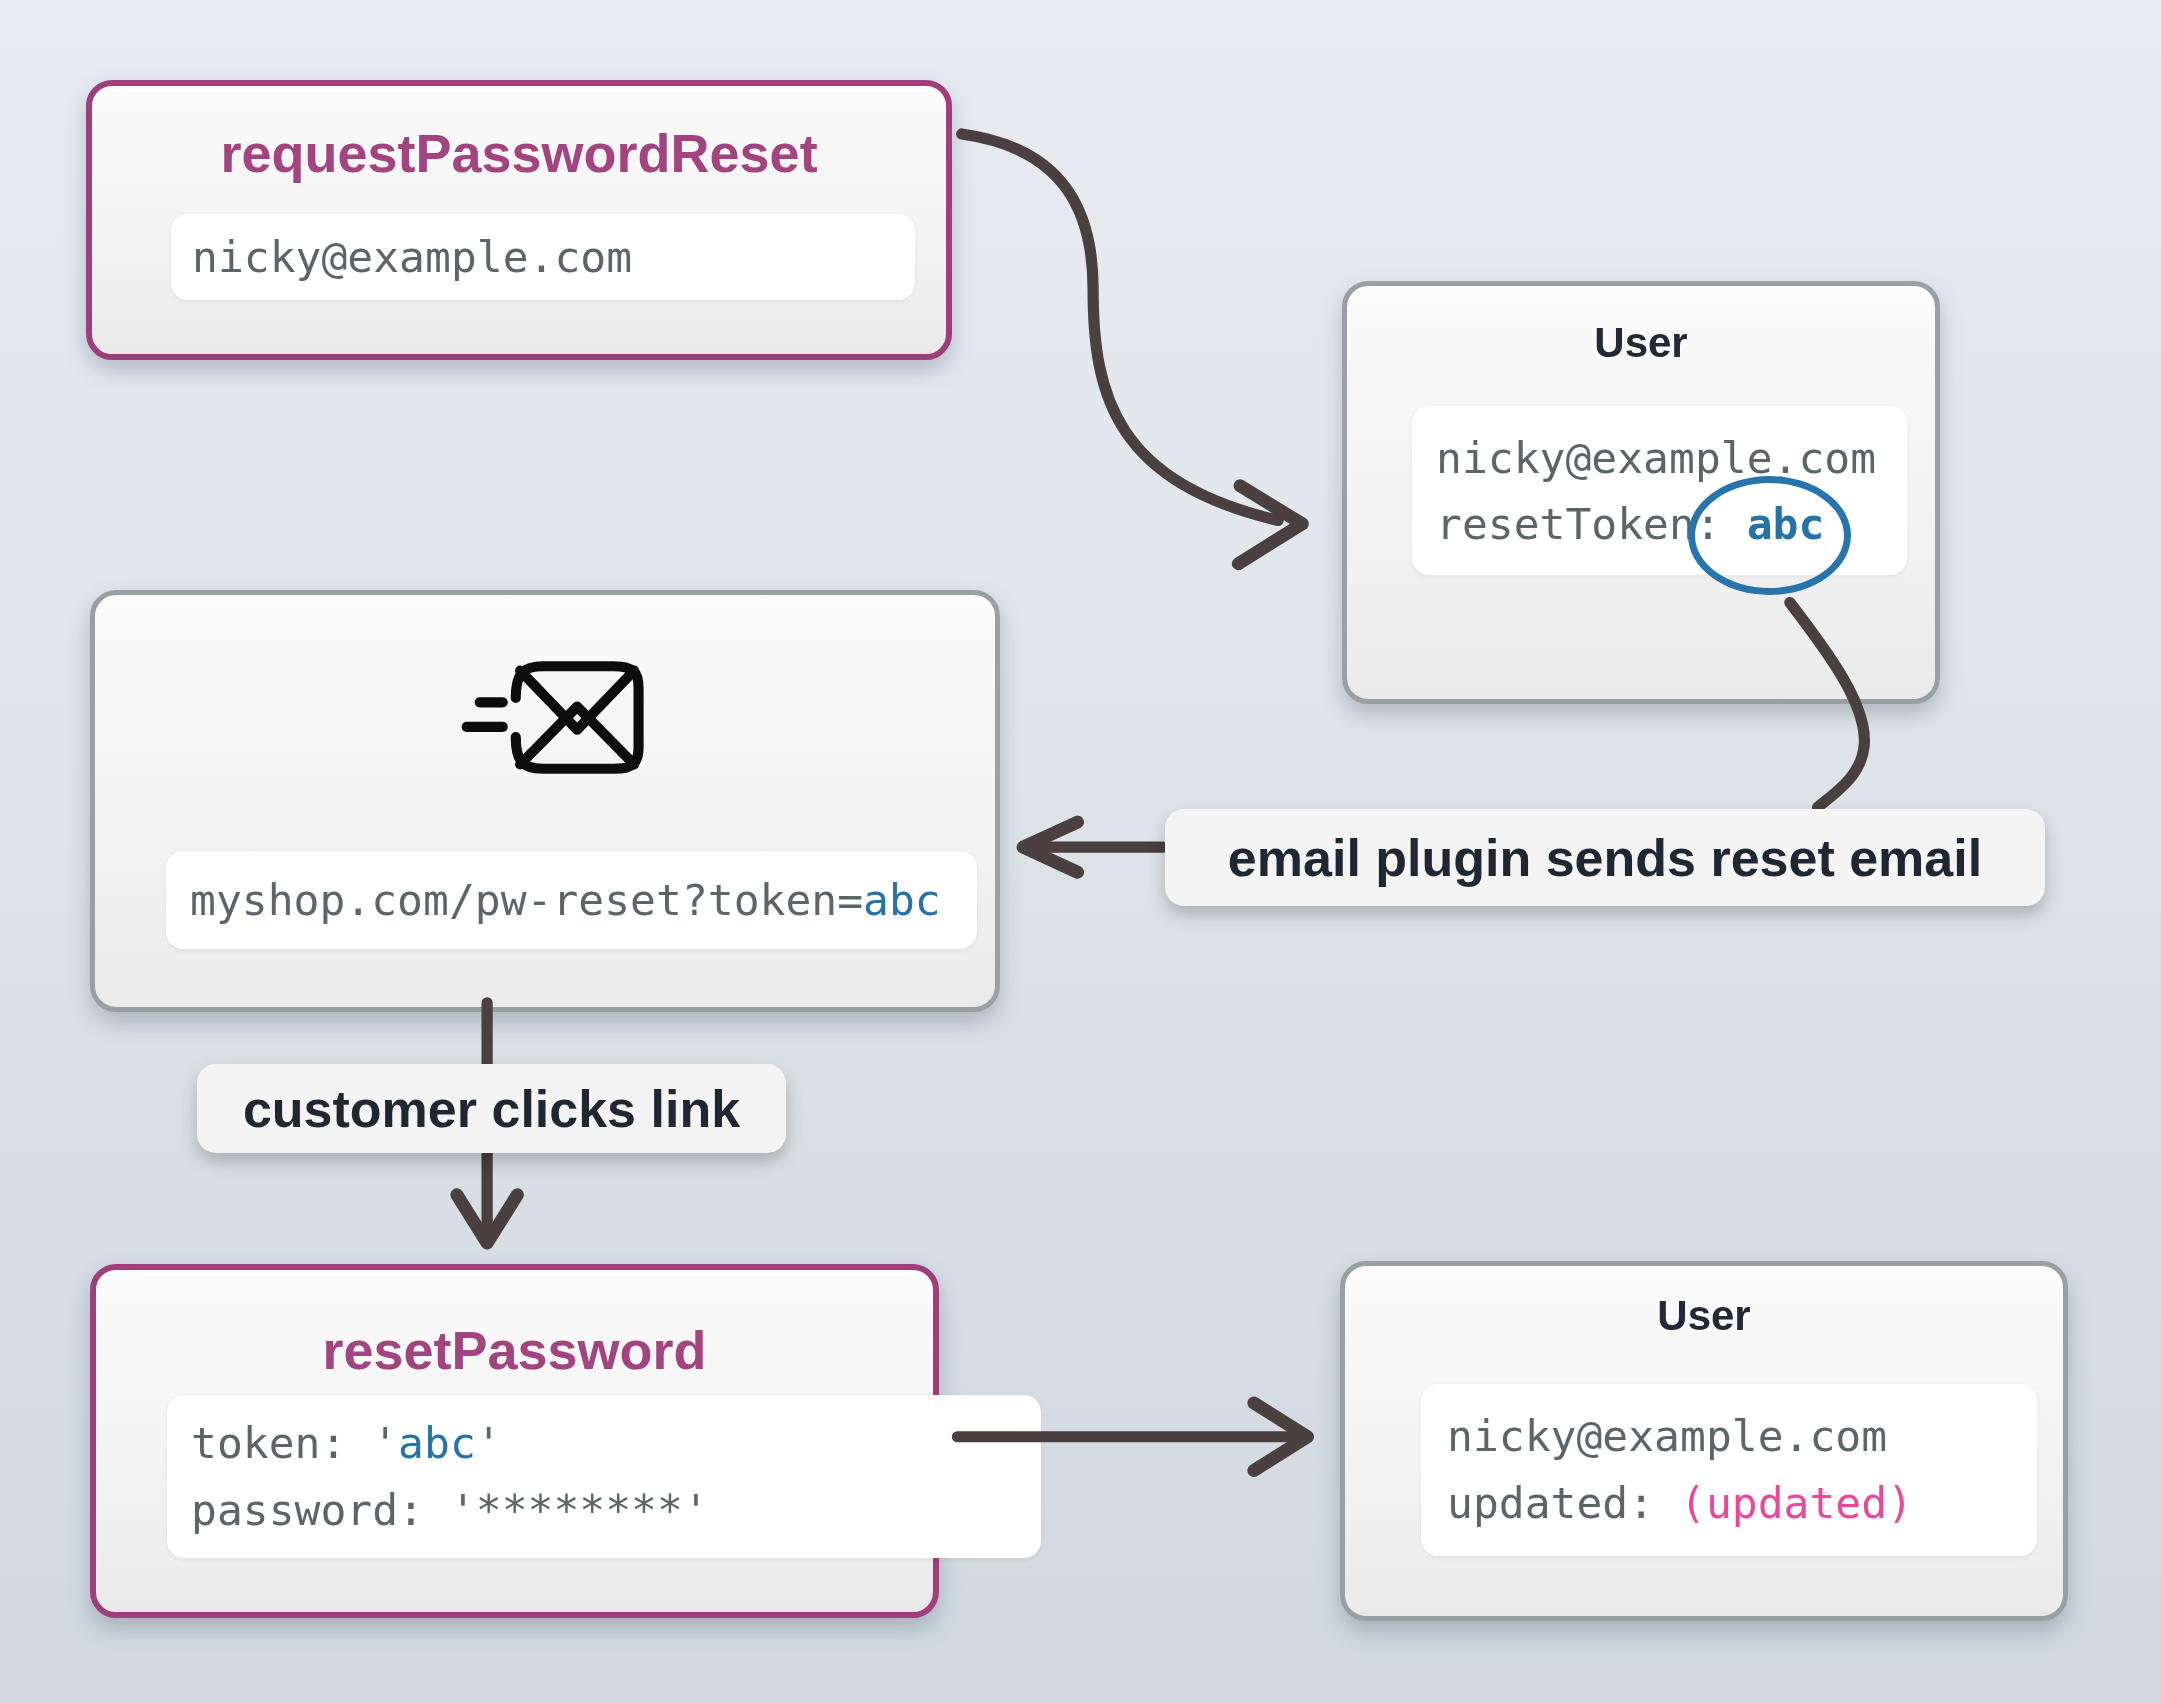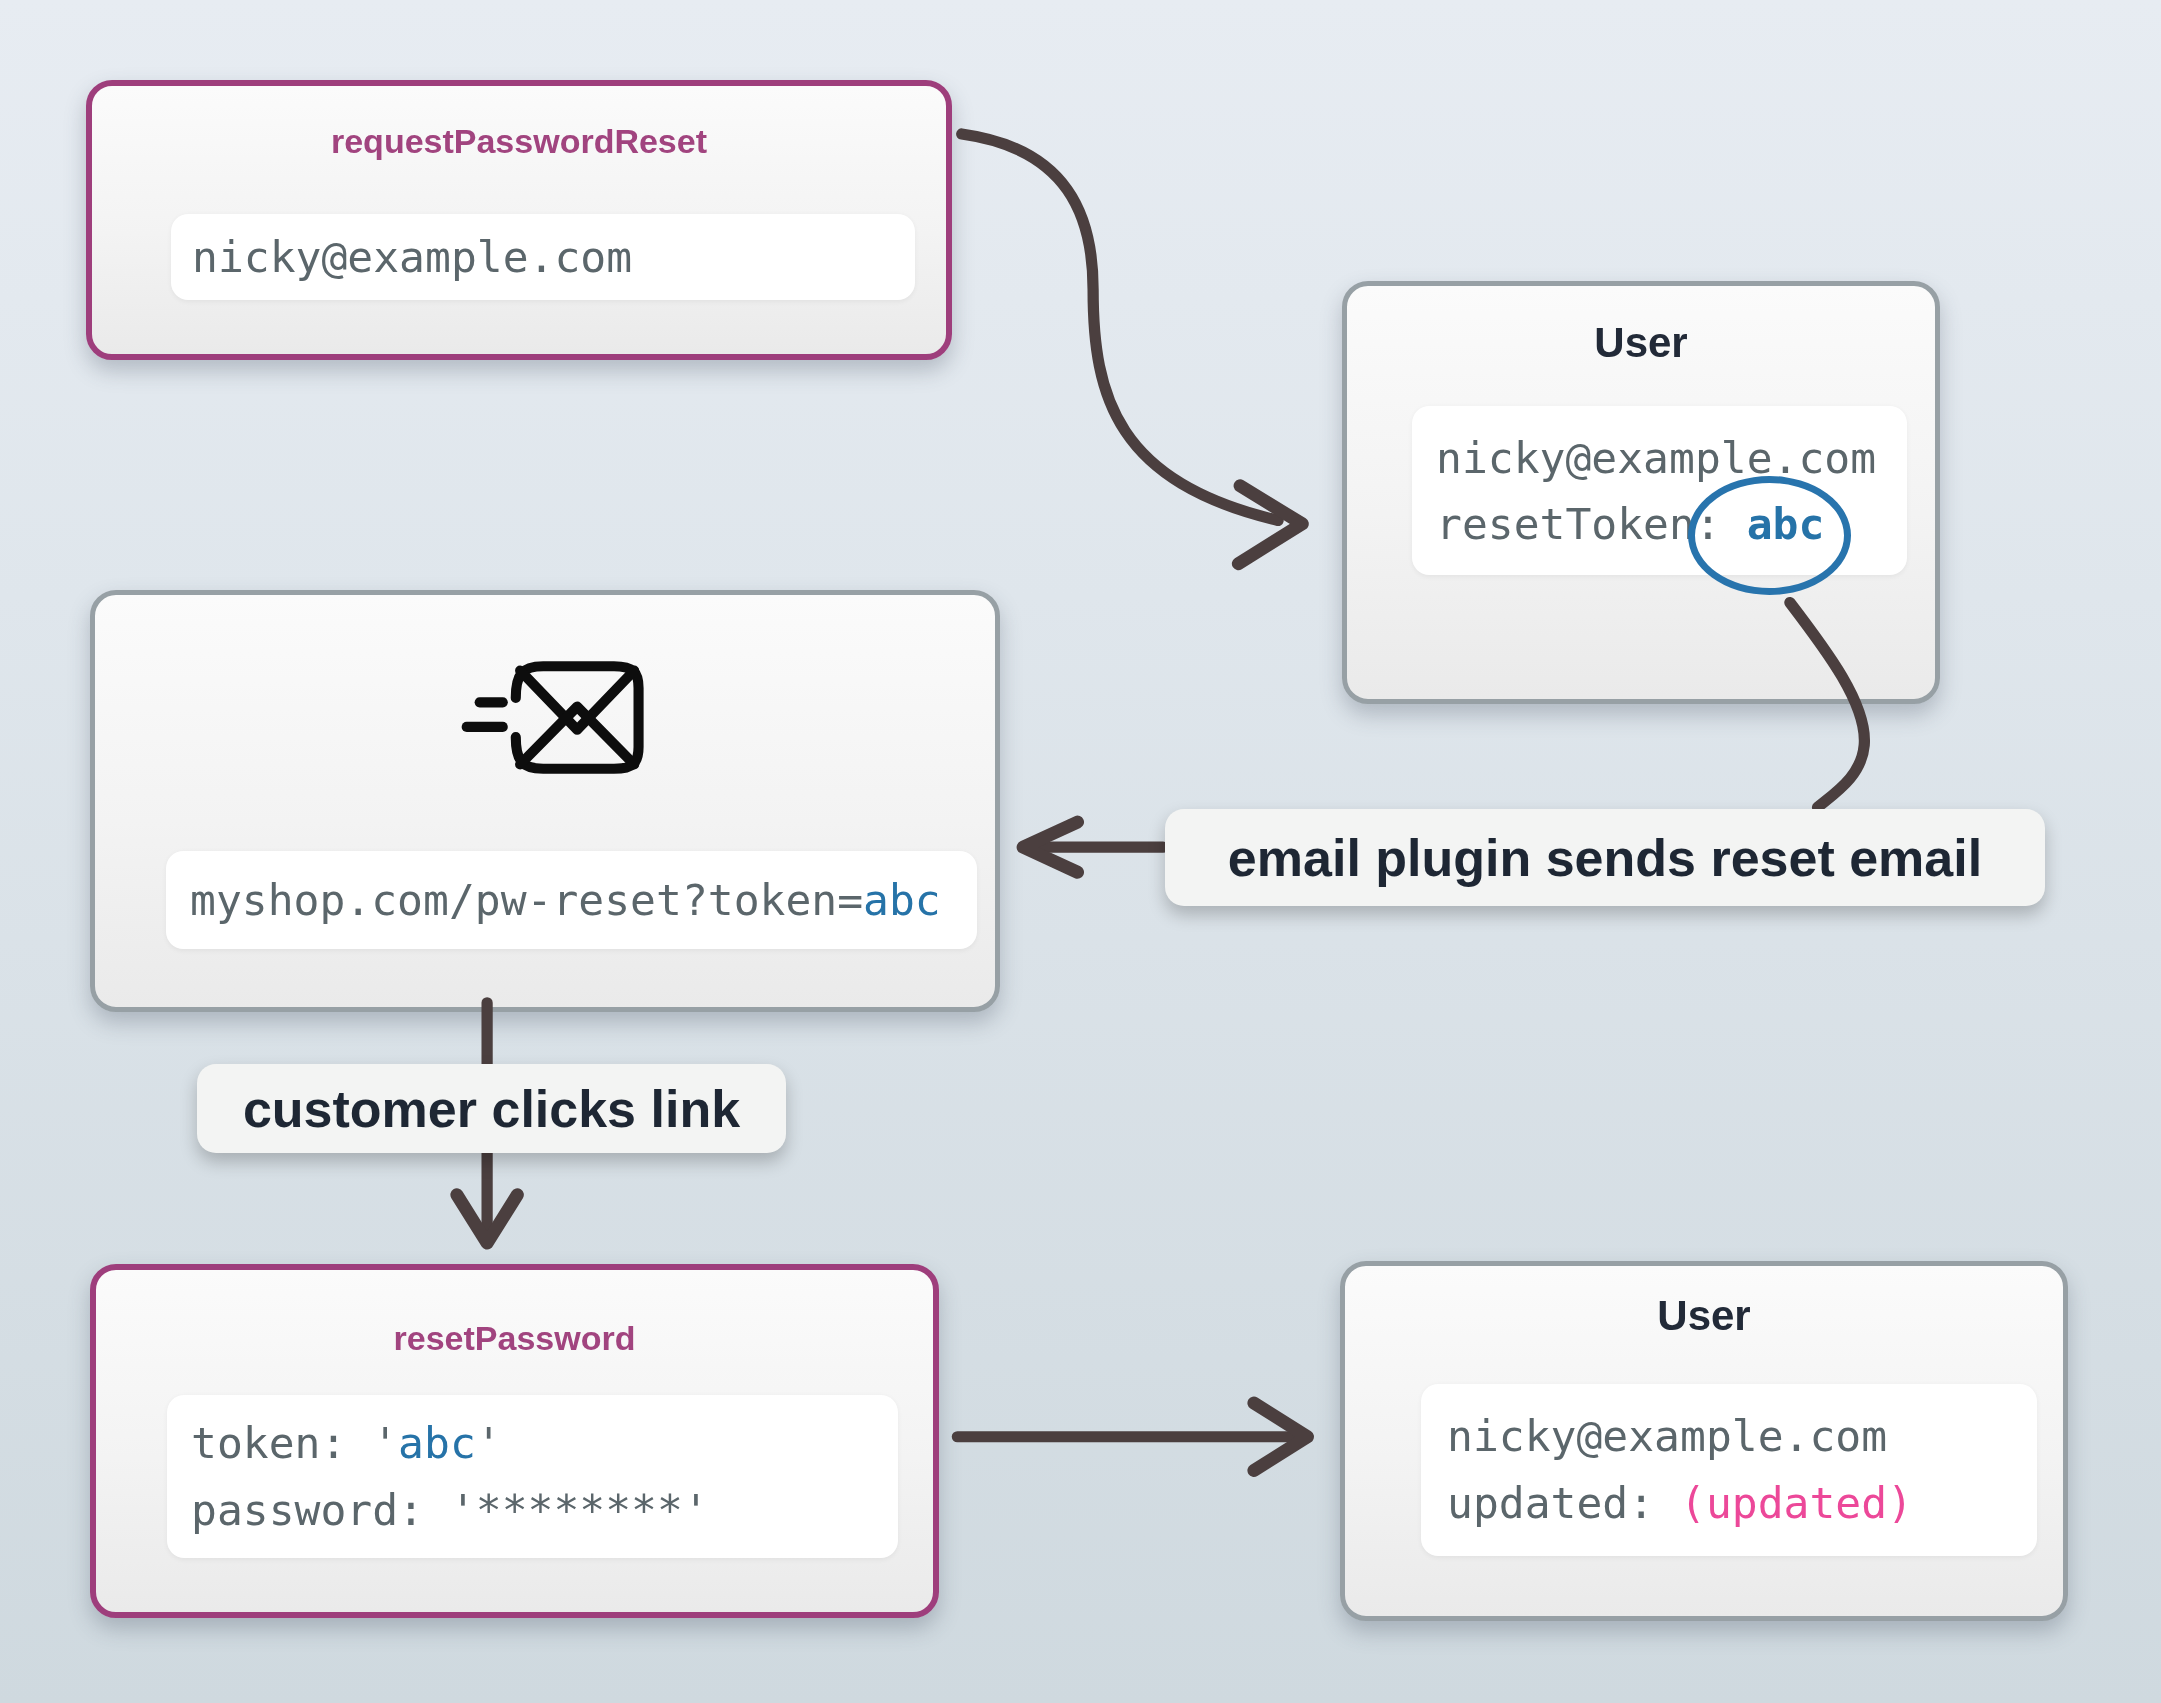--- a/index.html
+++ b/index.html
@@ -18,21 +18,21 @@
     border-radius:26px;
     box-shadow:0 10.4px 21px rgba(60,72,90,.28);
     z-index:2;
   }
   .node.purple{border:6px solid #9e3e7c;}
   .node.gray{border:5.2px solid #97a0a5;}
 
   .node-title{
     text-align:center;font-weight:bold;letter-spacing:0;
   }
-  .title-purple{color:#a1447f;font-size:34px;}
+  .title-purple{color:#a1447f;font-size:54px;}
   .title-dark{color:#222a38;font-size:42px;}
 
   .inner{
     position:absolute;background:#ffffff;border-radius:17.3px;
     box-shadow:0 1.7px 5.2px rgba(0,0,0,.05);
     font-family:"DejaVu Sans Mono","Liberation Mono",monospace;
     font-size:43px;color:#5b666b;margin-left:29px;
   }
   .inner .line{white-space:pre;}
   .tok-blue{color:#2673a8;font-weight:bold;}
@@ -59,21 +59,21 @@
 
   
   #node-email{left:90px;top:590px;width:900px;height:412px;}
   #node-email .inner{left:42px;top:256px;width:787px;height:98px;line-height:98px;padding-left:24px;}
   #envelope{position:absolute;left:363px;top:48px;width:195px;height:149px;}
 
   
   #node-reset{left:90px;top:1264px;width:837px;height:342px;}
   #node-reset .node-title{margin-top:49px;}
   #node-reset .inner{
-    left:42px;top:125px;width:731px;height:163px;
+    left:42px;top:125px;width:874px;height:163px;
     display:flex;flex-direction:column;justify-content:center;
     padding-left:24px;line-height:67px;box-sizing:border-box;
   }
 
   
   #node-user-bottom{left:1340px;top:1261px;width:718px;height:350px;}
   #node-user-bottom .node-title{margin-top:26px;}
   #node-user-bottom .inner{
     left:47px;top:118px;width:616px;height:172px;
     display:flex;flex-direction:column;justify-content:center;

